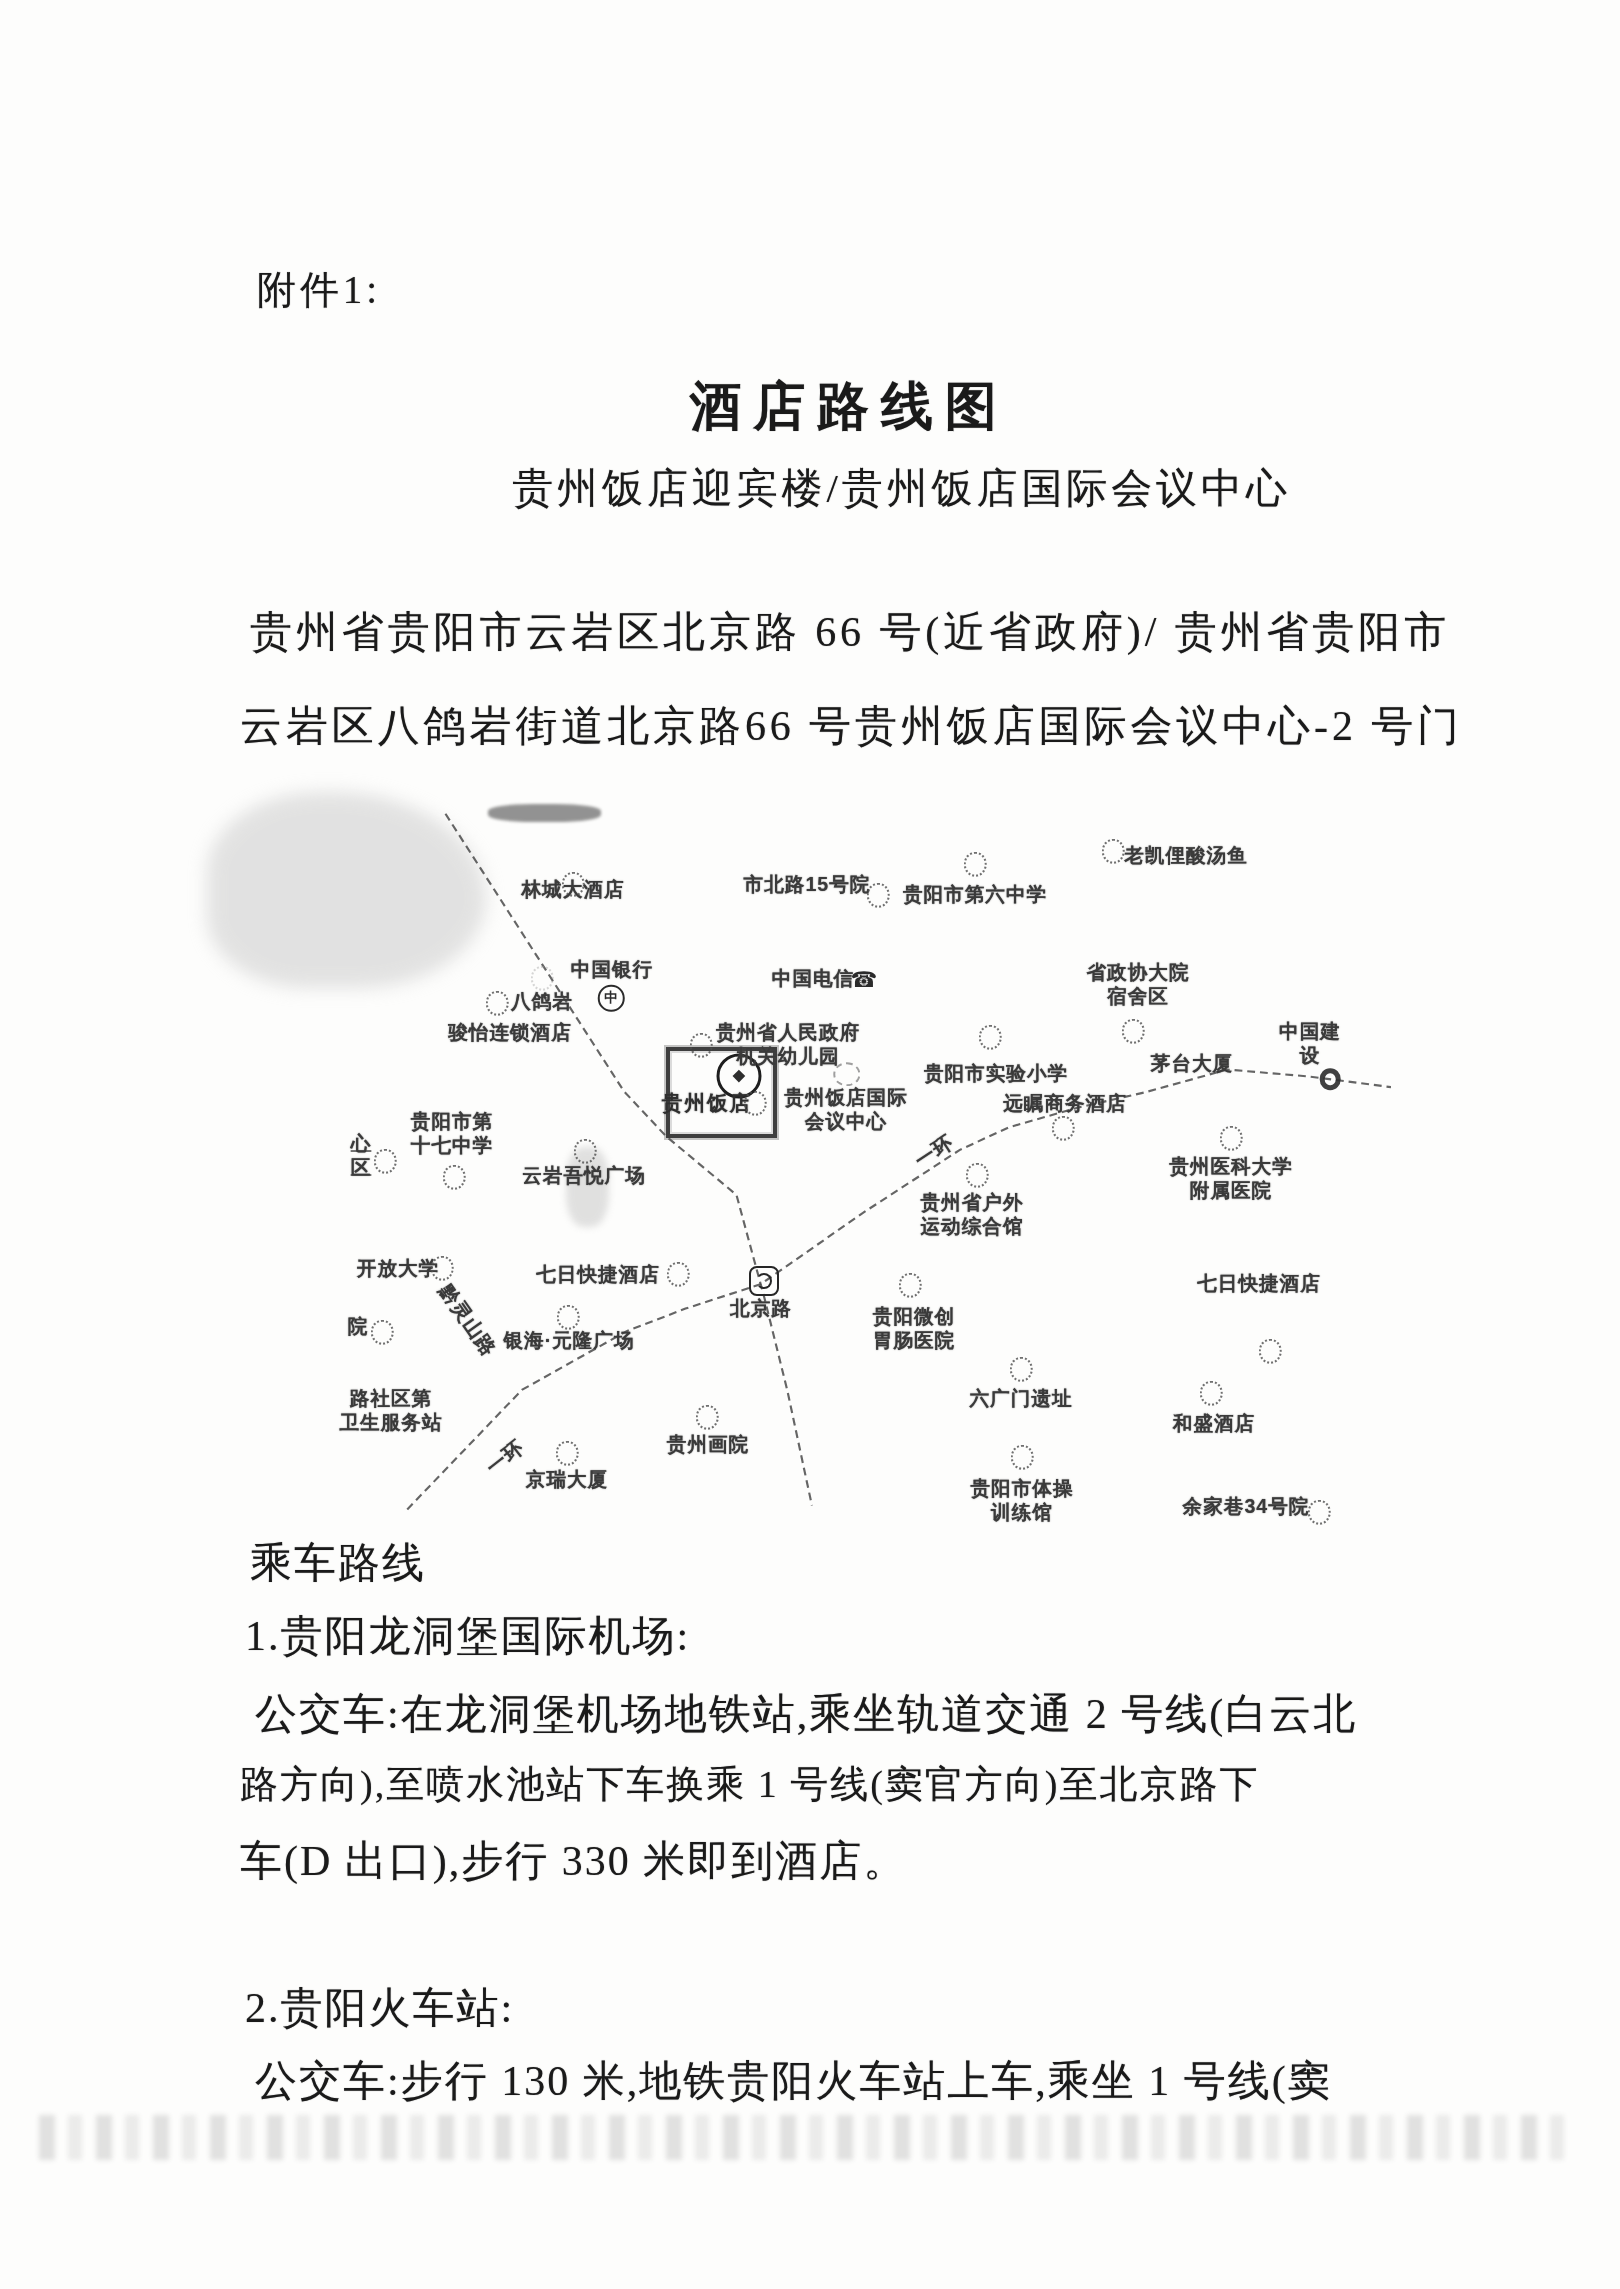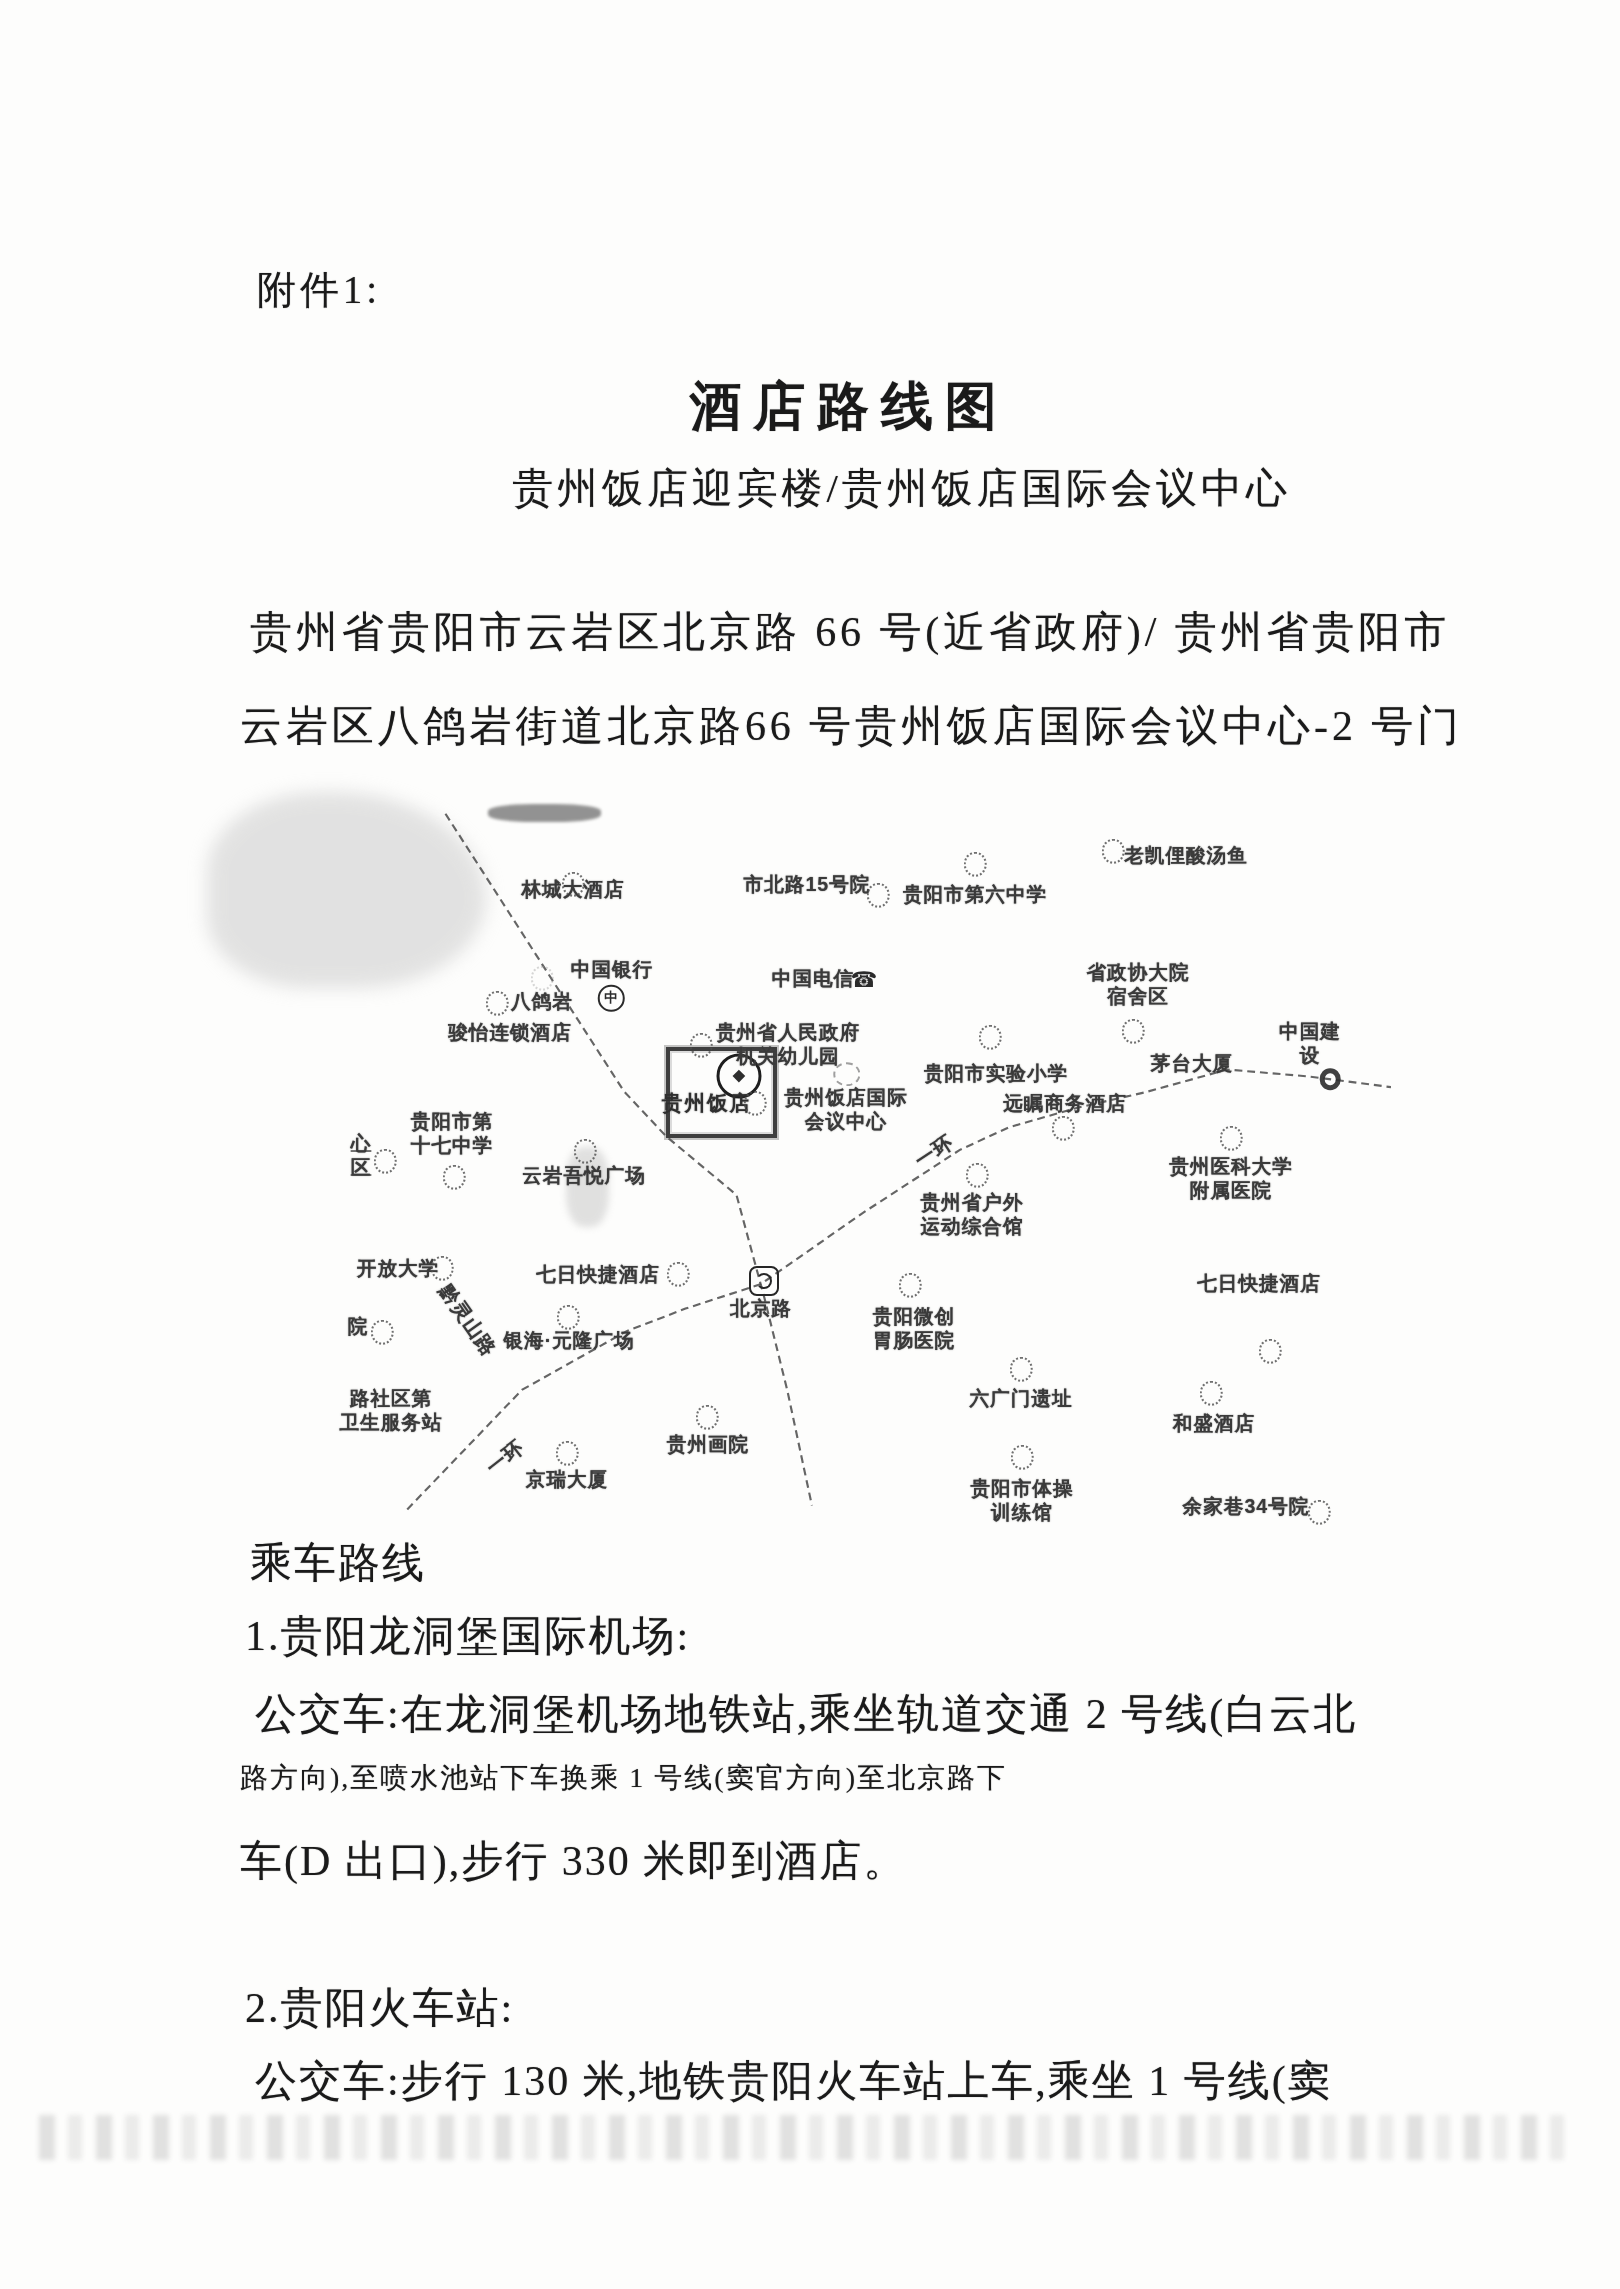--- a/index.html
+++ b/index.html
@@ -8,21 +8,21 @@
   .tline{position:absolute;white-space:nowrap;color:#1a1a1a;
          text-shadow:0 0 1px rgba(20,20,20,.5);}
   .t-attach{left:257px;top:263px;font-size:39px;letter-spacing:3.9px;}
   .t-title{left:78px;top:372px;width:1542px;text-align:center;font-size:52px;font-weight:bold;letter-spacing:11.8px;}
   .t-sub{left:0;top:461px;width:1803px;text-align:center;font-size:41px;letter-spacing:3.9px;}
   .t-addr1{left:250px;top:604px;font-size:42px;letter-spacing:3.9px;}
   .t-addr2{left:240px;top:698px;font-size:42px;letter-spacing:3.9px;}
   .t-head{left:250px;top:1535px;font-size:42px;letter-spacing:2px;}
   .t-s1t{left:245px;top:1608px;font-size:42px;letter-spacing:2px;}
   .t-l1{left:255px;top:1686px;font-size:42px;letter-spacing:2px;}
-  .t-l2{left:240px;top:1759px;font-size:28px;letter-spacing:2px;}
+  .t-l2{left:240px;top:1759px;font-size:38px;letter-spacing:2px;}
   .t-l3{left:240px;top:1833px;font-size:42px;letter-spacing:2px;}
   .t-l4{left:250px;top:1906px;font-size:42px;letter-spacing:2px;}
   .t-s2t{left:245px;top:1980px;font-size:42px;letter-spacing:2px;}
   .t-l5{left:255px;top:2053px;font-size:42px;letter-spacing:2px;}
 
   
   #map{position:absolute;left:225px;top:802px;width:1166px;height:730px;background:#fdfdfc;}
   #roads{position:absolute;left:0;top:0;width:100%;height:100%;}
   #roads polyline{fill:none;stroke:#4a4a4a;stroke-width:2.2;stroke-dasharray:8 5;opacity:.85;}
   .poi{position:absolute;transform:translate(-50%,-50%);white-space:pre-line;text-align:center;

